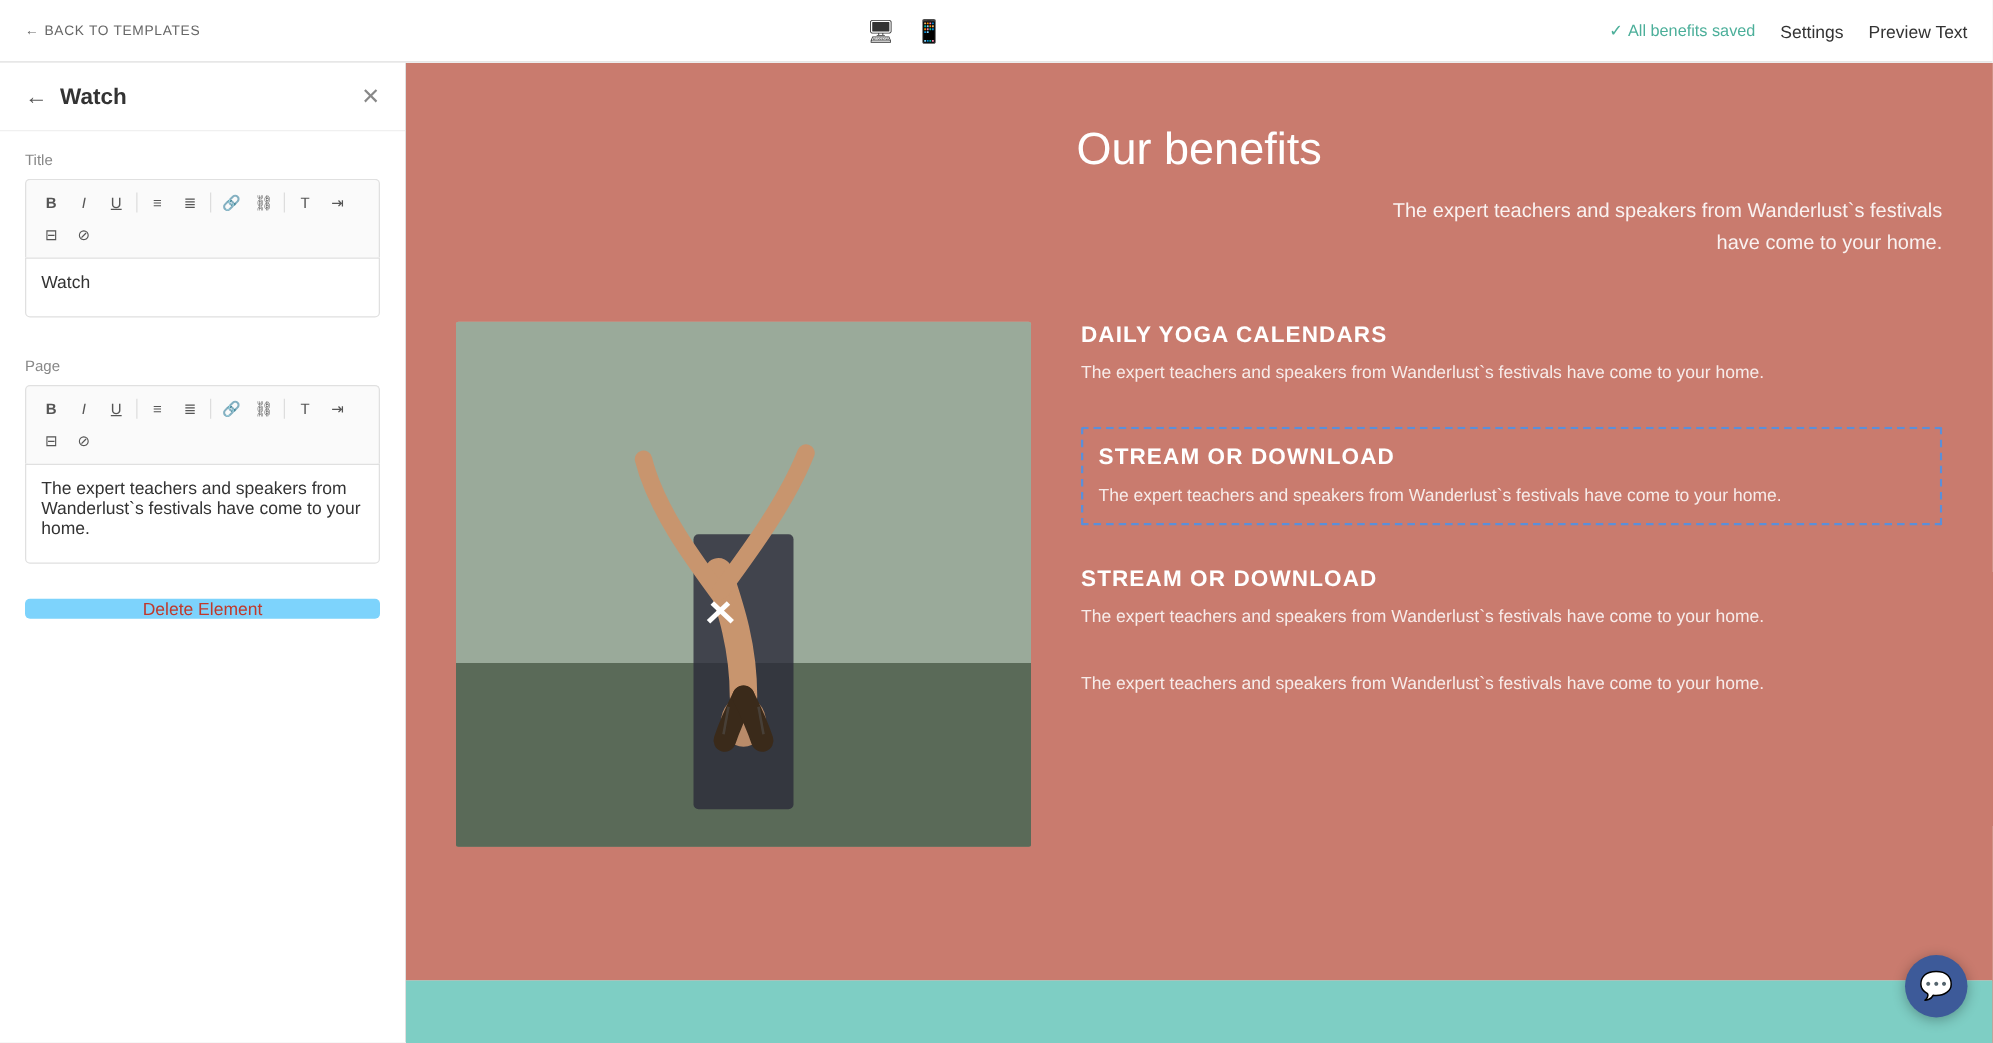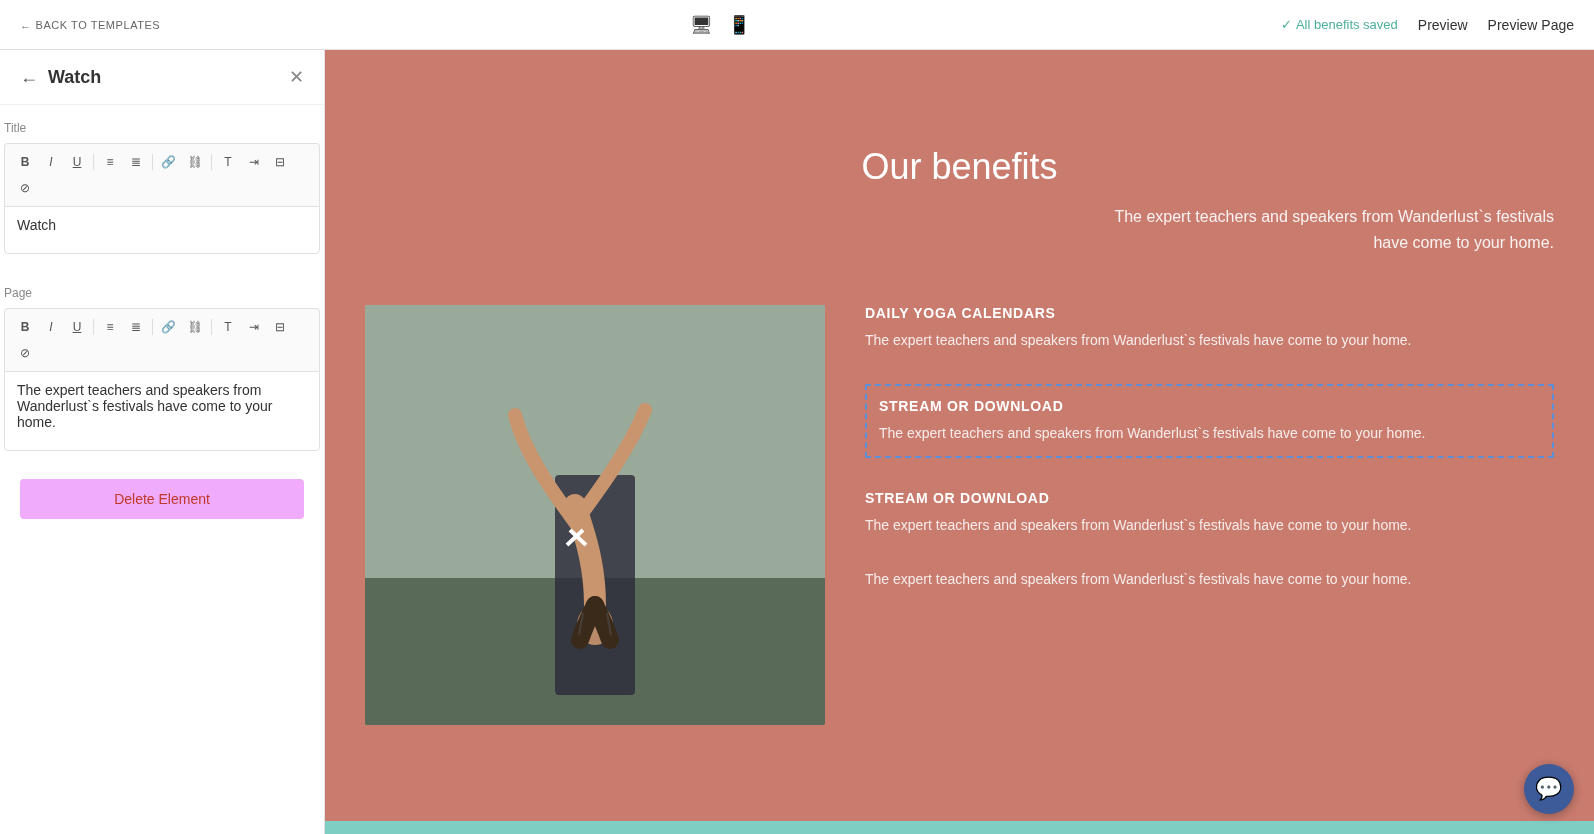--- a/index.html
+++ b/index.html
@@ -49,21 +49,21 @@
       align-items: center;
       justify-content: space-between;
       padding: 16px 20px;
       border-bottom: 1px solid #f0f0f0;
     }
     .panel-header-left { display: flex; align-items: center; gap: 10px; }
     .back-arrow { font-size: 18px; color: #555; cursor: pointer; }
     .panel-title { font-size: 18px; font-weight: 600; color: #333; }
     .close-btn { font-size: 18px; color: #888; cursor: pointer; }
 
-    .panel-section { padding: 16px 4px; }
+    .panel-section { padding: 16px 20px; }
     .section-label { font-size: 12px; color: #888; margin-bottom: 8px; font-weight: 500; }
 
     
     .editor-toolbar {
       display: flex;
       align-items: center;
       gap: 2px;
       padding: 6px 8px;
       border: 1px solid #e0e0e0;
       border-bottom: none;
@@ -92,42 +92,41 @@
       min-height: 48px;
       font-size: 14px;
       color: #333;
       outline: none;
       background: #fff;
     }
 
     
     .delete-btn {
       margin: 12px 20px;
-      padding: 12px;
       border: none;
-      background: #f0abfc;
+      background: #7dd3fc;
       color: #c0392b;
       font-size: 14px;
       border-radius: 4px;
       cursor: pointer;
       width: calc(100% - 40px);
       font-weight: 500;
     }
 
     
     .canvas-area {
       flex: 1;
       overflow-y: auto;
       background: #eee;
     }
 
     
     .page-section {
       background: #c97b6e;
-      padding: 96px 40px;
+      padding: 48px 40px;
       min-height: 734px;
     }
     .section-heading {
       text-align: center;
       font-size: 36px;
       font-weight: 400;
       color: #fff;
       margin-bottom: 16px;
     }
     .section-subtext {
@@ -144,21 +143,21 @@
     }
 
     .benefits-list {
       flex: 1;
       display: flex;
       flex-direction: column;
       gap: 32px;
     }
     .benefit-item { }
     .benefit-title {
-      font-size: 14px;
+      font-size: 18px;
       font-weight: 700;
       color: #fff;
       letter-spacing: 0.05em;
       text-transform: uppercase;
       margin-bottom: 8px;
     }
     .benefit-text {
       font-size: 14px;
       color: rgba(255,255,255,0.85);
       line-height: 1.6;
@@ -236,22 +235,22 @@
   </div>
   <div class="topbar-center">
     <span class="device-icon active" title="Desktop">🖥</span>
     <span class="device-icon" title="Mobile">📱</span>
   </div>
   <div class="topbar-right">
     <span class="changes-saved">
       <span>✓</span>
       <span>All benefits saved</span>
     </span>
-    <span class="settings-btn">Preview</span>
-    <span class="preview-btn">Preview Page</span>
+    <span class="settings-btn">Settings</span>
+    <span class="preview-btn">Preview Text</span>
   </div>
 </div>
 
 <div class="main-layout">
 
   <div class="left-panel">
     <div class="panel-header">
       <div class="panel-header-left">
         <span class="back-arrow">←</span>
         <span class="panel-title">Watch</span>

